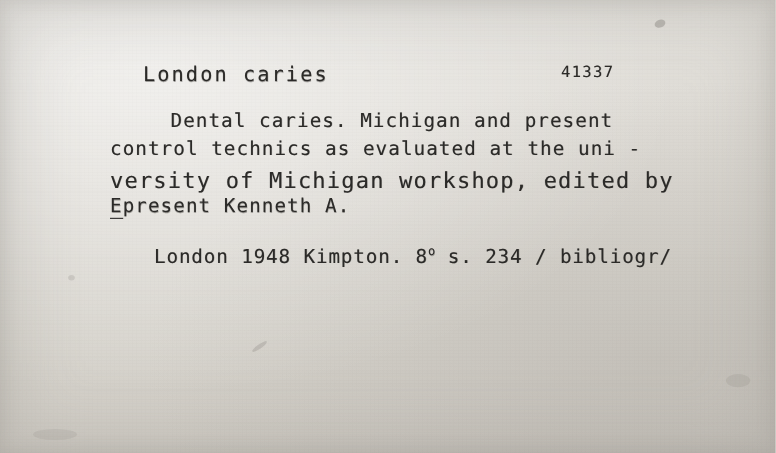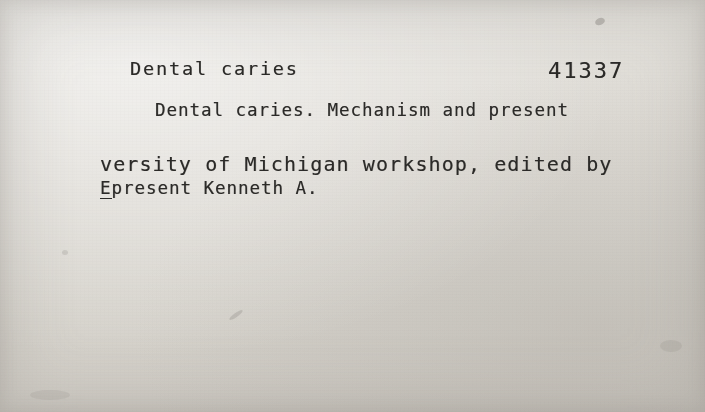--- a/index.html
+++ b/index.html
@@ -68,23 +68,23 @@
   }
 
   
   .l-title {
     left: 130px;
     top: 58px;
     font-size: 18.5px;
     letter-spacing: 0.10em;
   }
   .l-number {
-    left: 548px;
+    left: 510px;
     top: 58px;
-    font-size: 22px;
+    font-size: 14px;
     letter-spacing: 0.09em;
   }
 
   
   .l-body1 { left: 155px; top: 100px; font-size: 17.5px; }
   .l-body2 { left: 100px; top: 126px; font-size: 17.5px; }
   .l-body3 { left: 100px; top: 152px; font-size: 20px; }
   .l-body4 { left: 100px; top: 178px; font-size: 17.5px; }
 
   
@@ -114,28 +114,30 @@
   <div id="grain"></div>
 
   <div class="blotch b1"></div>
   <div class="blotch b2"></div>
   <div class="blotch b3"></div>
   <div class="blotch b4"></div>
   <div class="blotch b5"></div>
 
   <div class="text-layer">
 
-    <div class="line l-title">Dental caries</div>
+    <div class="line l-title">London caries</div>
 
     <div class="line l-number">41337</div>
 
-    <div class="line l-body1">Dental caries. Mechanism and present</div>
+    <div class="line l-body1">Dental caries. Michigan and present</div>
 
+    <div class="line l-body2">control technics as evaluated at the uni -</div>
 
     <div class="line l-body3">versity of Michigan workshop, edited by</div>
 
     <div class="line l-body4"><span class="underline-e">E</span><span>present Kenneth A.</span></div>
 
+    <div class="line l-imprint"><span>London 1948 Kimpton. 8</span><span class="sup">o</span><span> s. 234 / bibliogr/</span></div>
 
   </div>
 
   <div id="vignette"></div>
 </div>
 
 </body></html>

